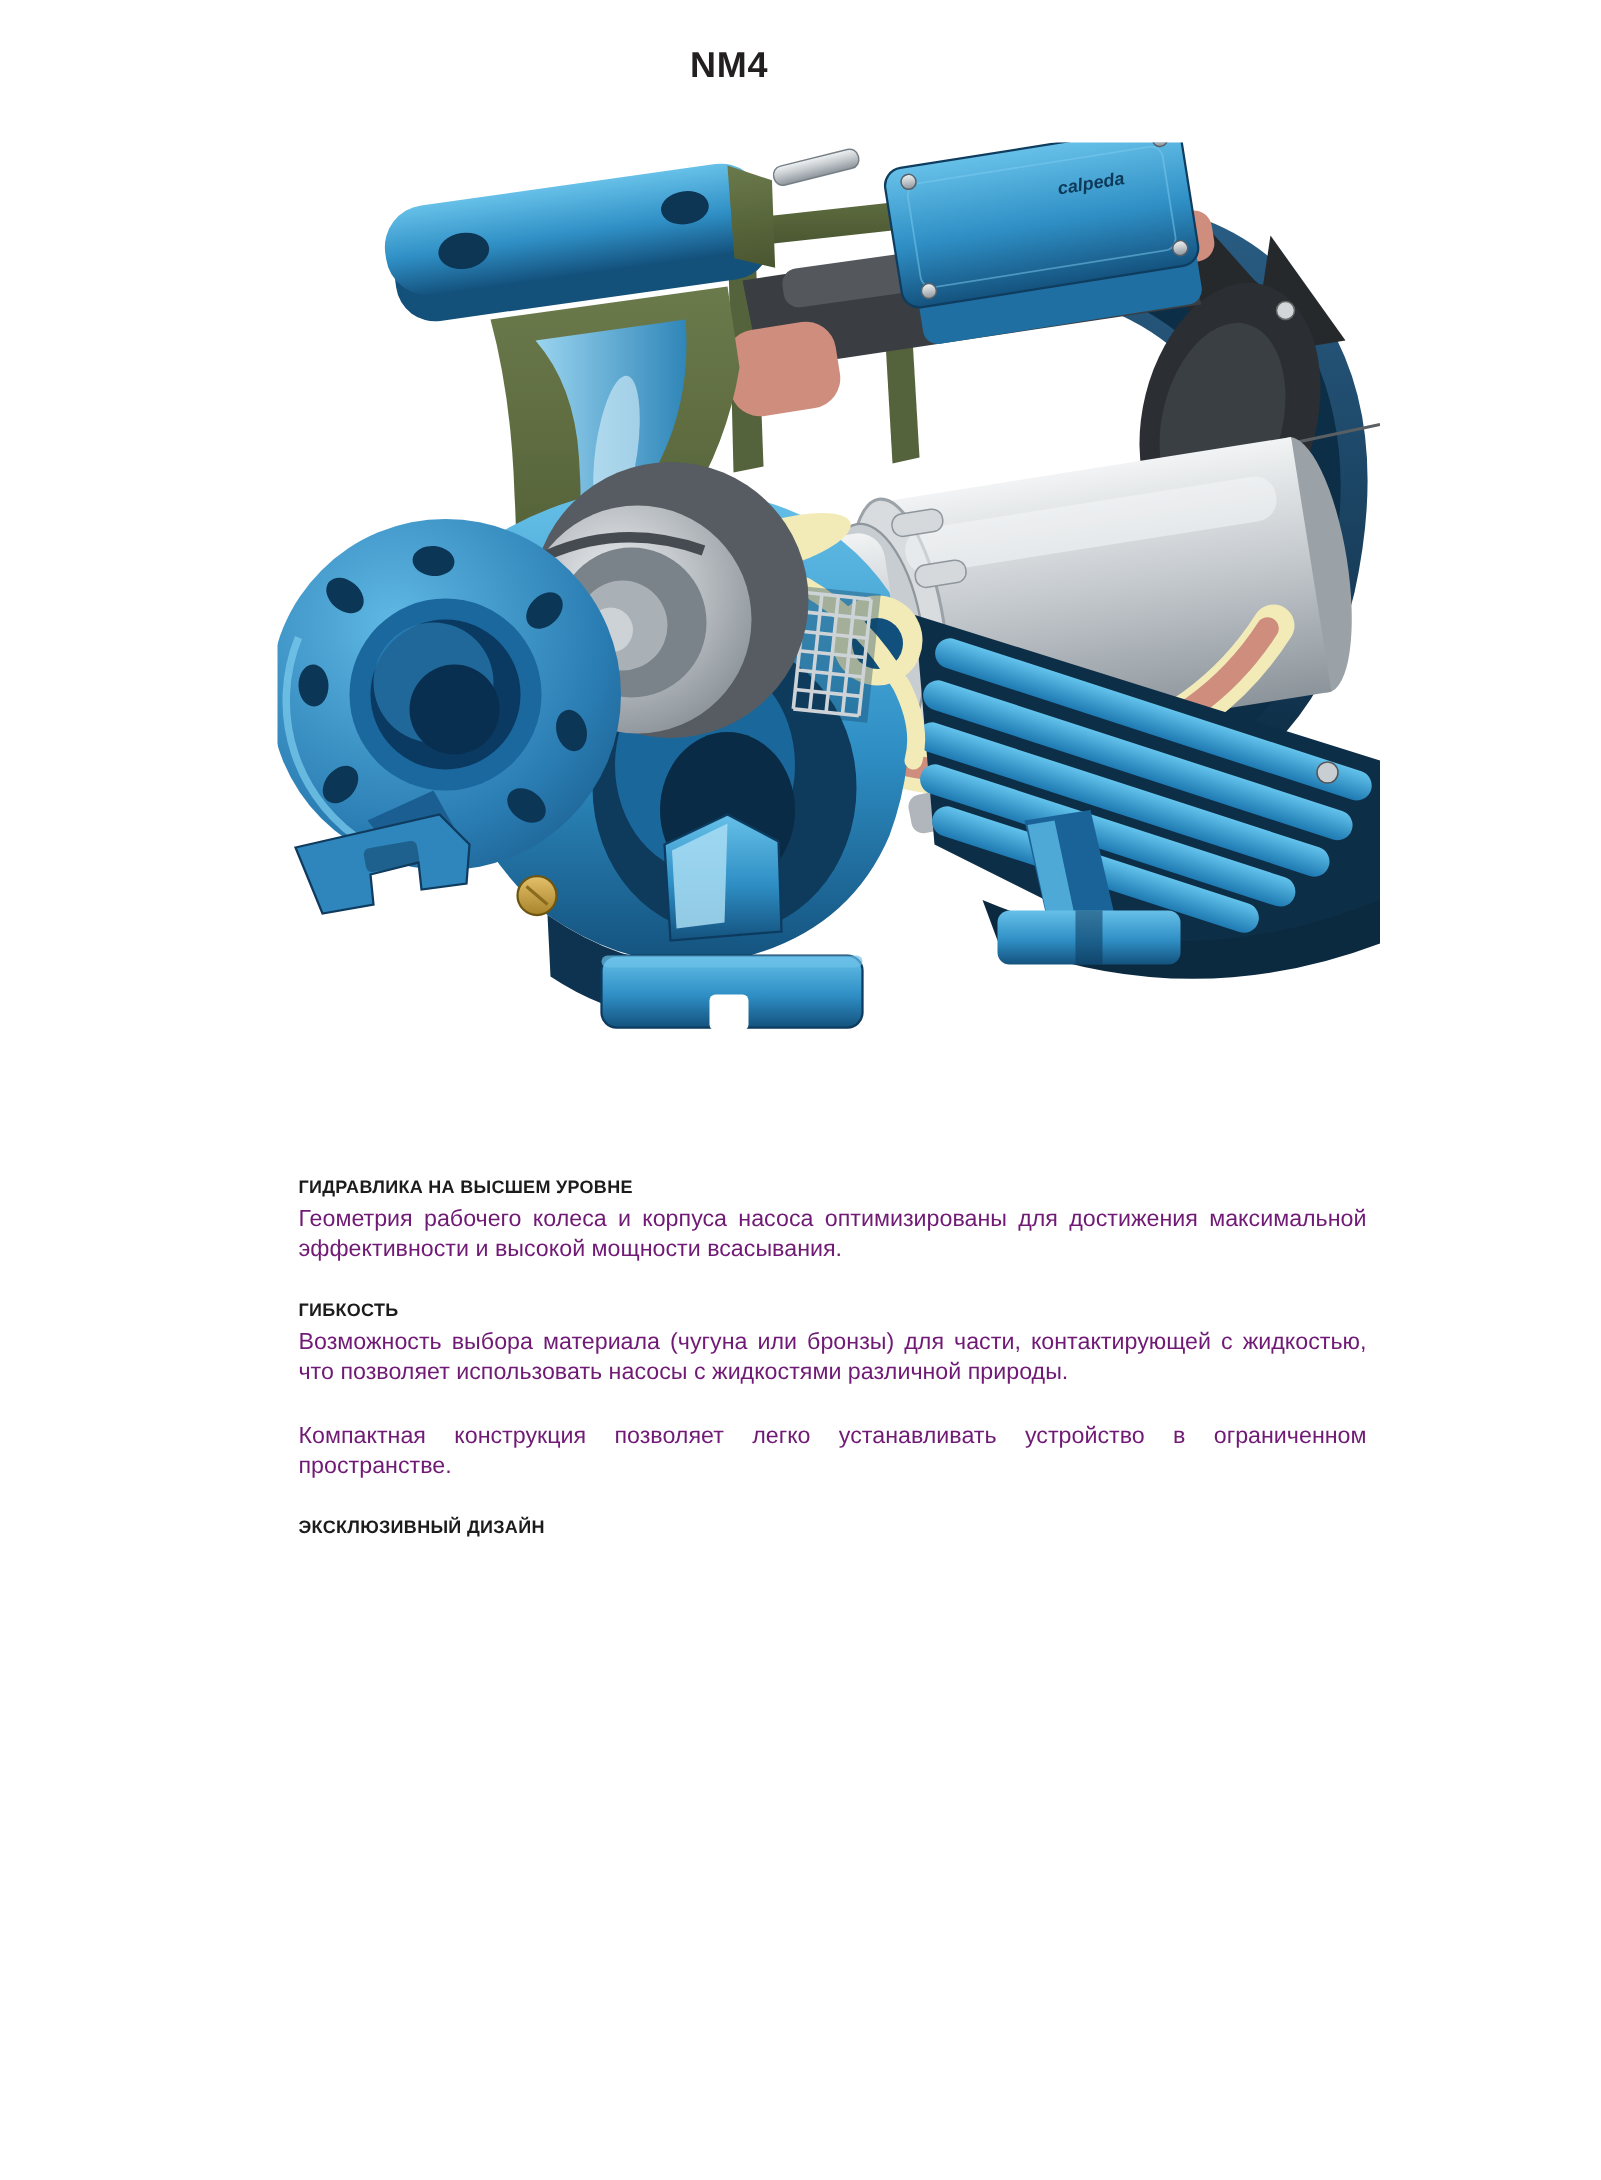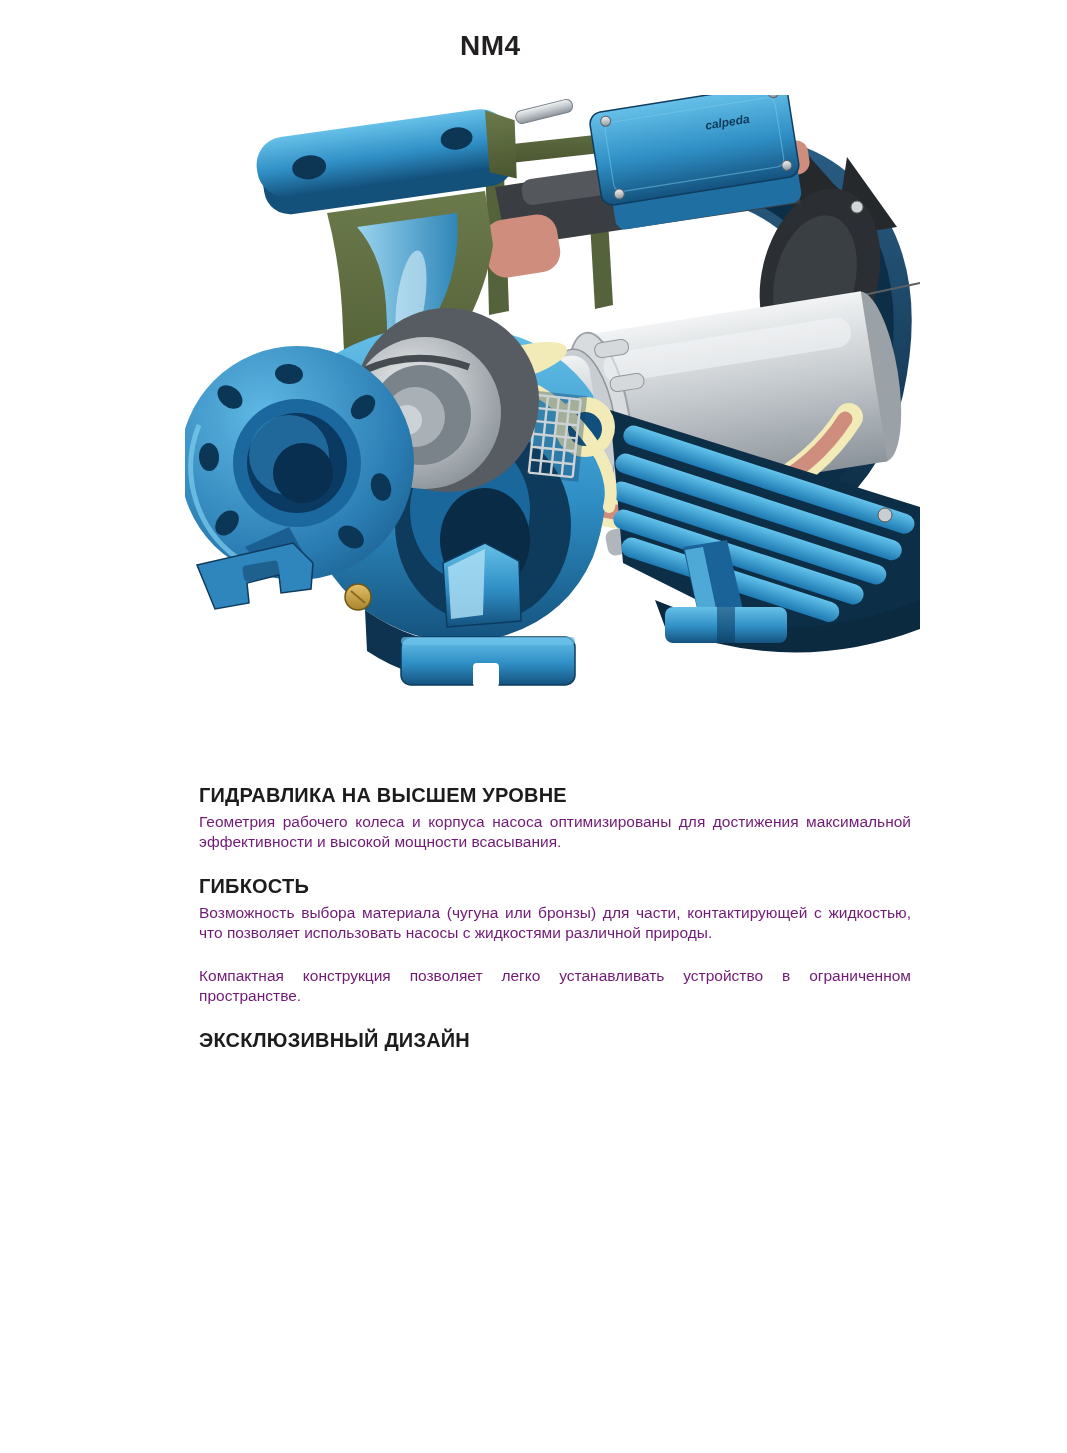--- a/index.html
+++ b/index.html
@@ -7,39 +7,39 @@
     position:relative;
     width:1067px;height:1453px;
     background:#ffffff;
     font-family:"Liberation Sans", sans-serif;
     color:#222222;
     overflow:hidden;
   }
   .doc-title{
     position:absolute;
     left:460px;top:30px;
-    font-size:28px;
+    font-size:24px;
     font-weight:bold;
     color:#231f20;
     letter-spacing:0.5px;
   }
   .figure-wrap{
     position:absolute;
     left:185px;top:95px;
     width:735px;height:600px;
   }
   .features{
     position:absolute;
     left:199px;top:784px;
     width:712px;
   }
   .feature{margin:0 0 24px 0;}
   .feature h2{
     margin:0 0 5px 0;
-    font-size:20px;
+    font-size:12px;
     font-weight:bold;
     color:#1c1c1c;
     letter-spacing:0.2px;
   }
   .feature p{
     margin:0;
     font-size:15.5px;
     line-height:19.5px;
     text-align:justify;
     color:#701a75;

